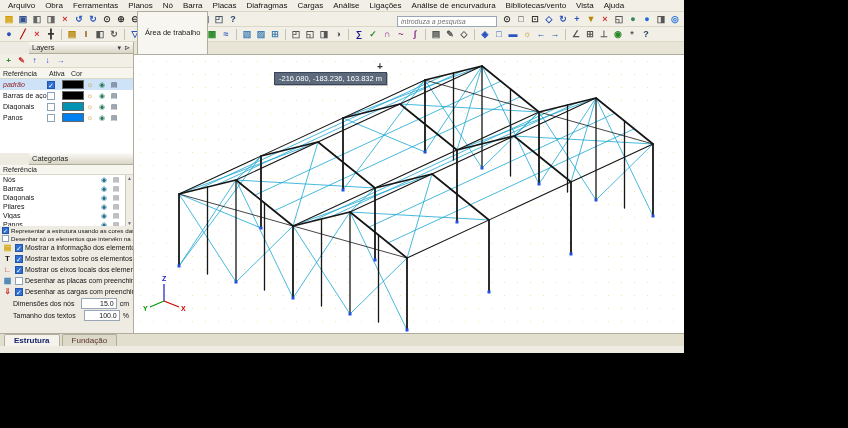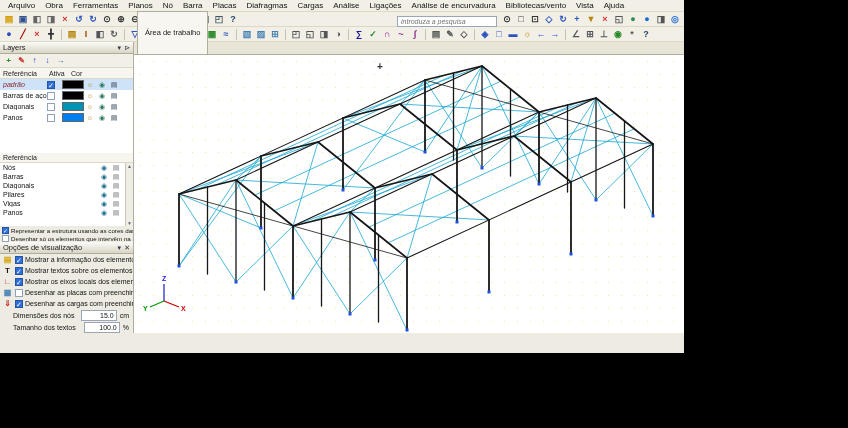--- a/index.html
+++ b/index.html
@@ -21,21 +21,21 @@
   .searchbox input{width:92px;height:9px;font-size:7px;font-style:italic;color:#777;
                    border:1px solid #9aa5b5;padding:0 3px;margin-right:3px;background:#fff;
                    font-family:"Liberation Sans",sans-serif;}
 
   
   .main{display:flex;height:291px;}
   .sidebar{width:134px;background:#eeece2;border-right:1px solid #b0ad9d;display:flex;flex-direction:column;box-sizing:border-box;}
   .panel{display:flex;flex-direction:column;overflow:hidden;}
   .panel-header{height:11px;flex:0 0 11px;background:linear-gradient(#fbfaf6,#d9d6c6);
                 border-bottom:1px solid #b0ad9d;font-size:7.5px;display:flex;align-items:center;
-                padding:0 3px;color:#222;}
+                padding:0 3px;color:#222;margin-left:29px;}
   .hdr-actions{margin-left:auto;display:flex;gap:3px;font-size:7px;color:#334;}
   .hdr-actions span{cursor:default;}
   .ptoolbar{height:13px;flex:0 0 13px;display:flex;align-items:center;background:#f2f0e6;border-bottom:1px solid #dbd8c8;padding:0 2px;}
   .ptoolbar .tbi{width:11px;height:11px;font-size:8px;line-height:11px;}
   .colhdr{height:10px;flex:0 0 10px;display:flex;align-items:center;font-size:7px;color:#222;
           background:#f6f5ee;border-bottom:1px solid #dbd8c8;padding:0 3px;}
   .listarea{background:#fff;flex:1;overflow:hidden;position:relative;}
   .lrow{display:flex;align-items:center;height:11px;padding:0 3px;font-size:7px;color:#111;}
   .lrow.selected{background:#cfe3f8;}
   .lrow.selected .lname{color:#8a1a1a;font-style:italic;}
@@ -252,20 +252,23 @@
                 <span class="cb"></span>
                 <span class="swatch" style="background: rgb(0, 128, 240);"></span>
                 <span class="ricon" style="color: rgb(184, 134, 11);">☼</span>
                 <span class="ricon" style="color: rgb(42, 122, 90);">◉</span>
                 <span class="ricon" style="color: rgb(68, 85, 102);">▤</span>
               </div>
             </div>
         </section>
 
         <section class="panel" style="height:89px;flex:0 0 89px;">
+          <div class="panel-header">
+            <span>Categorias</span>
+          </div>
           <div class="colhdr" style="height:9px;flex:0 0 9px;">
             <span>Referência</span>
           </div>
           <div class="listarea" id="cat-rows">
             <div class="crow">
                 <span class="lname">Nós</span>
                 <span class="ricon" style="color: rgb(31, 111, 143);">◉</span>
                 <span class="ricon" style="color: rgb(136, 136, 136);">▤</span>
                 <span style="width: 8px;"></span>
               </div>
@@ -310,27 +313,20 @@
                 <span>Representar a estrutura usando as cores das layers</span>
               </div>
               <div class="checkline">
                 <span class="cb"></span>
                 <span>Desenhar só os elementos que intervêm na análise de</span>
               </div>
             </div>
         </section>
 
         <section class="panel" style="flex:1;">
-          <div class="panel-header">
-            <span>Opções de visualização</span>
-            <span class="hdr-actions">
-                <span>▾</span>
-                <span>✕</span>
-              </span>
-          </div>
           <div id="viewopt-rows">
               <div class="orow">
                 <span class="oicon" style="color: rgb(210, 160, 0);">▤</span>
                 <span class="cb on">✓</span>
                 <span>Mostrar a informação dos elementos</span>
               </div>
               <div class="orow">
                 <span class="oicon" style="color: rgb(26, 26, 26);">T</span>
                 <span class="cb on">✓</span>
                 <span>Mostrar textos sobre os elementos</span>
@@ -467,19 +463,24 @@
               <rect x="214.5" y="257.5" width="3" height="3" fill="#2050e0"></rect>
               <rect x="346.5" y="111.5" width="3" height="3" fill="#2050e0"></rect>
               <rect x="460.5" y="143.5" width="3" height="3" fill="#2050e0"></rect>
               <line x1="30" y1="246" x2="30" y2="229" stroke="#1a1acc" stroke-width="1.2"></line>
               <line x1="30" y1="246" x2="45" y2="252" stroke="#cc0000" stroke-width="1.2"></line>
               <line x1="30" y1="246" x2="16" y2="252" stroke="#009900" stroke-width="1.2"></line>
               <text x="28" y="226" font-size="7" font-weight="bold" fill="#1a1acc" font-family="Liberation Sans,sans-serif">Z</text>
               <text x="47" y="256" font-size="7" font-weight="bold" fill="#cc0000" font-family="Liberation Sans,sans-serif">X</text>
               <text x="9" y="256" font-size="7" font-weight="bold" fill="#009900" font-family="Liberation Sans,sans-serif">Y</text>
             </svg>
+          <div class="coord-tip">-216.080, -183.236, 163.832 m</div>
           <div class="crosshair">+</div>
         </div>
       </div>
     </div>
 
+    <div class="bottom-tabs" id="bottom-tabs">
+        <span class="btab active">Estrutura</span>
+        <span class="btab">Fundação</span>
+      </div>
   </div>
 </div>
 
 </body></html>

